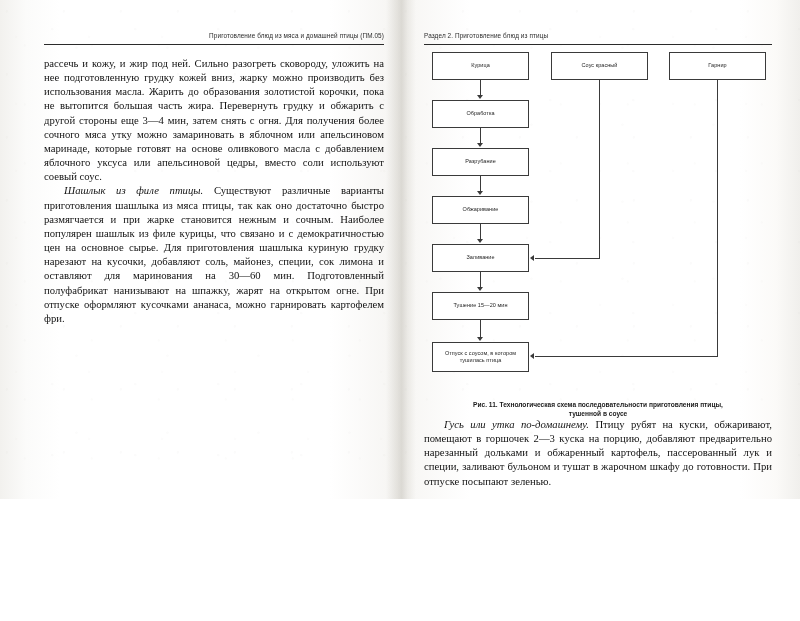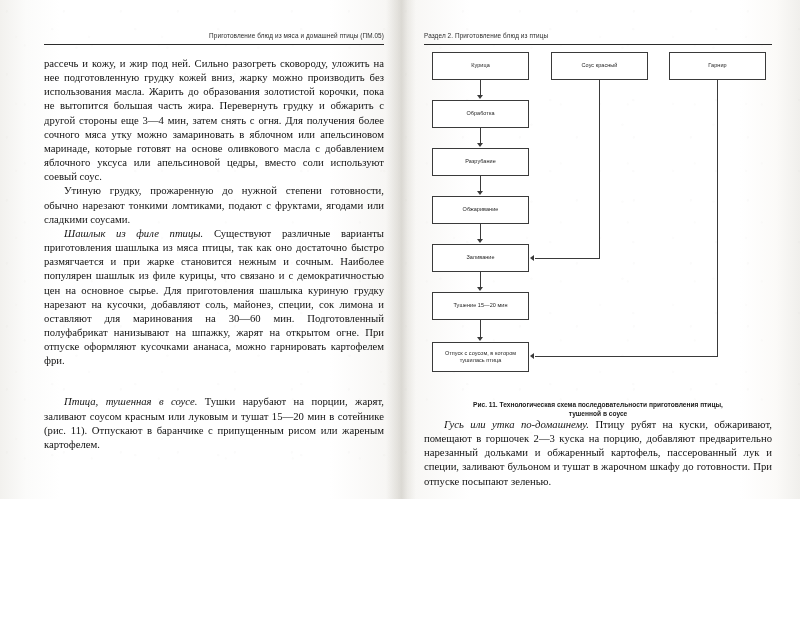--- a/index.html
+++ b/index.html
@@ -220,27 +220,25 @@
   <div class="paper-noise"></div>
   <div class="gutter"></div>
 
   <div class="page-col page-left">
 
     <div class="runhead runhead-left">Приготовление блюд из мяса и домашней птицы (ПМ.05)</div>
     <div class="rule"></div>
 
     <div class="body body-left">
       <p>рассечь и кожу, и жир под ней. Сильно разогреть сковороду, уложить на нее подготовленную грудку кожей вниз, жарку можно производить без использования масла. Жарить до образования золотистой корочки, пока не вытопится большая часть жира. Перевернуть грудку и обжарить с другой стороны еще 3—4 мин, затем снять с огня. Для получения более сочного мяса утку можно замариновать в яблочном или апельсиновом маринаде, которые готовят на основе оливкового масла с добавлением яблочного уксуса или апельсиновой цедры, вместо соли используют соевый соус.</p>
-      <p class="ind">Утиную грудку, прожаренную до нужной степени готовности, обычно нарезают тонкими ломтиками, подают с фруктами, ягодами или сладкими соусами.</p>
       <p class="ind"><span class="run-in">Шашлык из филе птицы.</span><span> Существуют различные варианты приготовления шашлыка из мяса птицы, так как оно достаточно быстро размягчается и при жарке становится нежным и сочным. Наиболее популярен шашлык из филе курицы, что связано и с демократичностью цен на основное сырье. Для приготовления шашлыка куриную грудку нарезают на кусочки, добавляют соль, майонез, специи, сок лимона и оставляют для маринования на 30—60 мин. Подготовленный полуфабрикат нанизывают на шпажку, жарят на открытом огне. При отпуске оформляют кусочками ананаса, можно гарнировать картофелем фри.</span></p>
 
       <div class="spacer-lg"></div>
       <div class="spacer-sm"></div>
 
-      <p class="ind"><span class="run-in">Птица, тушенная в соусе.</span><span> Тушки нарубают на порции, жарят, заливают соусом красным или луковым и тушат 15—20 мин в сотейнике (рис. 11). Отпускают в баранчике с припущенным рисом или жареным картофелем.</span></p>
     </div>
 
     <div class="folio folio-left">74</div>
   </div>
 
   <div class="page-col page-right">
 
     <div class="runhead runhead-right">Раздел 2. Приготовление блюд из птицы</div>
     <div class="rule"></div>
 

